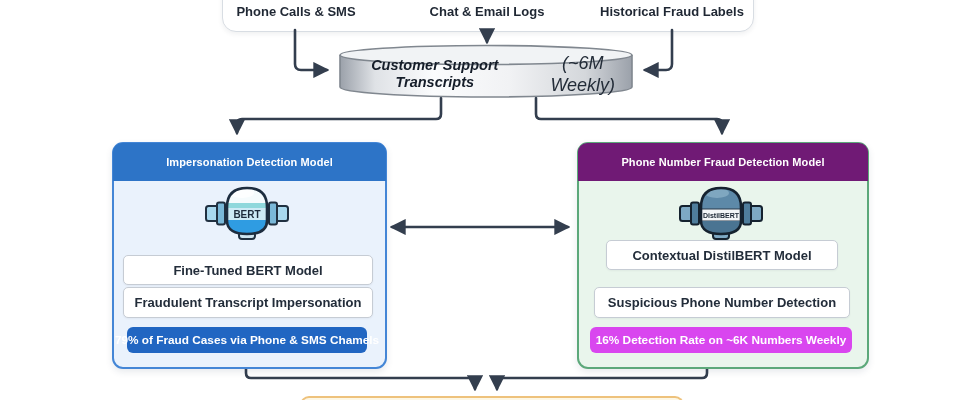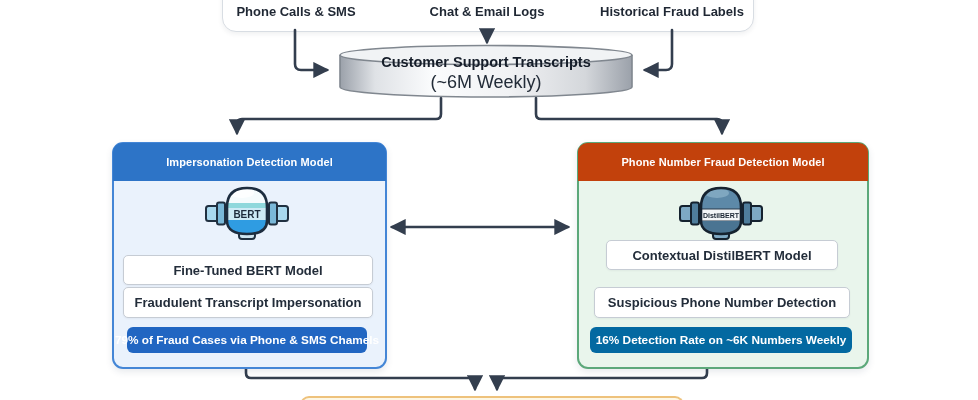--- a/index.html
+++ b/index.html
@@ -15,47 +15,47 @@
     box-shadow:0 2px 5px rgba(30,40,60,.07);
   }
   .source-label{
     top:4px;transform:translateX(-50%);white-space:nowrap;
     font-size:13px;font-weight:700;color:#1f2733;
   }
   
   .cylinder{left:338px;top:44px;width:296px;height:56px;}
   .cyl-text{
     left:338px;top:52px;width:296px;height:44px;display:flex;
-    flex-direction:column;align-items:center;justify-content:center;text-align:center;
+    flex-direction:row;align-items:center;justify-content:center;text-align:center;font-style:italic;
   }
   .cyl-title{font-size:14.5px;font-weight:700;color:#151d29;line-height:1.15;}
   .cyl-sub{font-size:18px;color:#232c38;line-height:1.25;}
   
   .model-box{border-radius:11px;box-shadow:0 3px 7px rgba(30,50,80,.10);}
   .model-box.blue{left:112px;top:142px;width:271px;height:223px;background:#eaf2fc;border:2px solid #4486d6;}
   .model-box.green{left:577px;top:142px;width:288px;height:223px;background:#e9f5ec;border:2px solid #5ca87a;}
   .model-header{
     position:absolute;left:-1px;top:-1px;right:-1px;height:38px;
     border-radius:9px 9px 0 0;display:flex;align-items:center;justify-content:center;
     color:#ffffff;font-size:11px;font-weight:700;letter-spacing:.1px;white-space:nowrap;
   }
   .model-header.blue{background:#2d74c7;}
-  .model-header.green{background:#c2410c;}
+  .model-header.green{background:#701a75;}
   .step-box{
     background:#ffffff;border:1.5px solid #c6ccd4;border-radius:5px;
     display:flex;align-items:center;justify-content:center;
     font-size:13px;font-weight:700;color:#232d3a;white-space:nowrap;
     box-shadow:0 1px 2px rgba(30,40,60,.05);
   }
   .metric-pill{
     border-radius:6px;display:flex;align-items:center;justify-content:center;
     color:#ffffff;font-size:11.8px;font-weight:700;white-space:nowrap;
   }
   .metric-pill.blue{background:#2166c2;}
-  .metric-pill.green{background:#0369a1;}
+  .metric-pill.green{background:#d946ef;}
   
   .bottom-box{
     left:300px;top:396px;width:380px;height:20px;background:#fdf7e5;
     border:2px solid #eec27c;border-bottom:none;border-radius:9px 9px 0 0;
   }
   svg{display:block;}
   #connectors{position:absolute;left:0;top:0;pointer-events:none;}
 </style>
 </head>
 <body>

